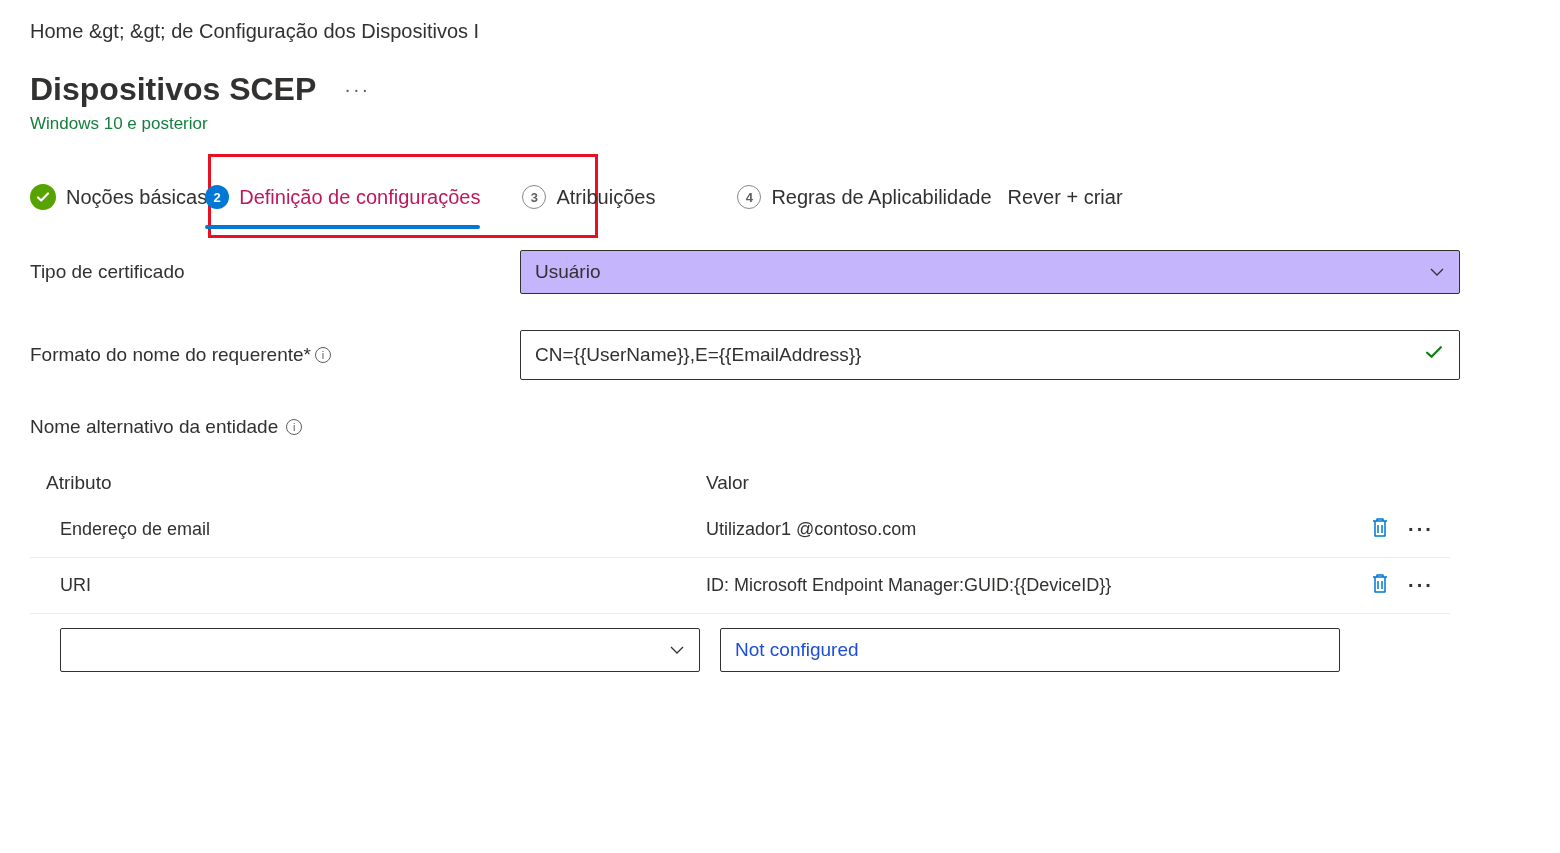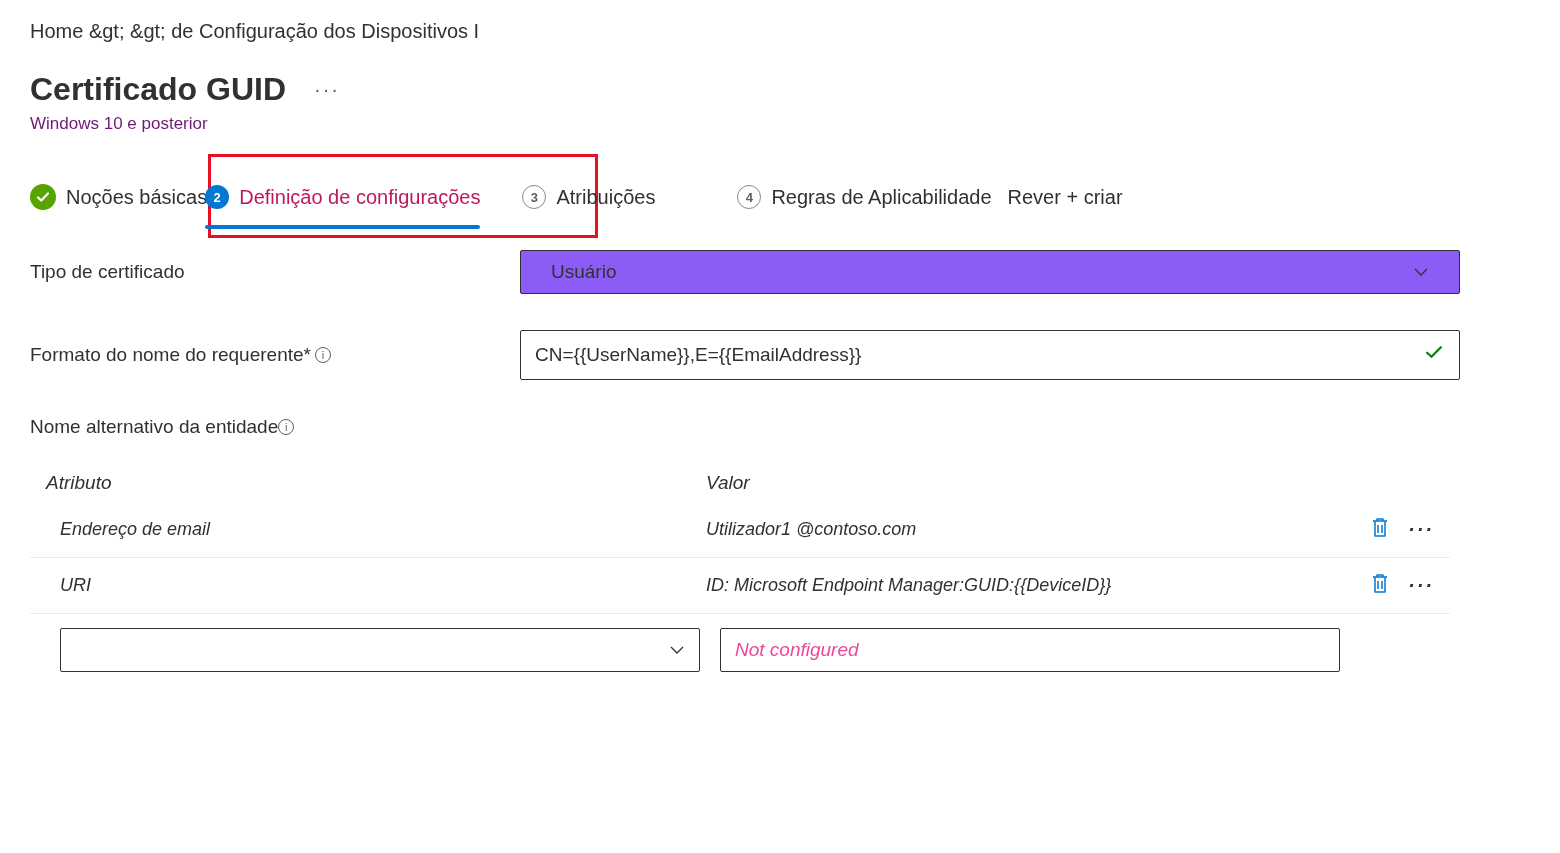--- a/index.html
+++ b/index.html
@@ -3,21 +3,21 @@
   <meta charset="utf-8">
   <style>
     * { box-sizing: border-box; margin: 0; padding: 0; font-family: "Segoe UI", -apple-system, sans-serif; }
     body { background: #fff; color: #323130; padding: 20px 30px; width: 1560px; }
     
     .breadcrumb { font-size: 20px; color: #323130; margin-bottom: 28px; }
     
     .page-title { font-size: 32px; font-weight: 600; display: inline-block; }
     .page-title-row { display: flex; align-items: center; gap: 28px; }
     .ellipsis-btn { font-size: 20px; color: #605e5c; letter-spacing: 2px; cursor: pointer; }
-    .subtitle { font-size: 17px; color: #701a75; margin-top: 6px; margin-bottom: 50px; }
+    .subtitle { font-size: 17px; color: #15803d; margin-top: 6px; margin-bottom: 50px; }
     
     .wizard-tabs { display: flex; align-items: center; gap: 12px; margin-bottom: 40px; position: relative; }
     
     .tab { display: flex; align-items: center; gap: 10px; cursor: pointer; position: relative; }
     .tab-label { font-size: 20px; color: #323130; }
     
     .step-circle { width: 24px; height: 24px; border-radius: 50%; display: flex; align-items: center; justify-content: center; font-size: 13px; font-weight: 600; }
     .step-check { background: #57a300; color: #fff; width: 26px; height: 26px; }
     .step-check svg { width: 16px; height: 16px; }
     .step-active { background: #0078d4; color: #fff; }
@@ -26,51 +26,51 @@
     .tab-active .tab-label { color: #be185d; }
     .tab-underline { position: absolute; bottom: -20px; left: 0; right: 0; height: 4px; background: #0078d4; border-radius: 2px; }
     
     .highlight-box { position: absolute; border: 3px solid #e81123; pointer-events: none; }
     
     .form-section { margin-bottom: 36px; }
     .form-row { display: flex; align-items: center; gap: 20px; }
     .form-label { width: 470px; font-size: 19px; color: #323130; display: flex; align-items: center; gap: 4px; }
     .info-icon { width: 16px; height: 16px; border: 1px solid #605e5c; border-radius: 50%; display: inline-flex; align-items: center; justify-content: center; font-size: 11px; color: #605e5c; cursor: help; }
     
-    .dropdown { flex: 1; max-width: 940px; border: 1px solid #323130; border-radius: 2px; padding: 10px 30px; font-size: 19px; display: flex; align-items: center; justify-content: space-between; cursor: pointer; background: #8b5cf6; }
+    .dropdown { flex: 1; max-width: 940px; border: 1px solid #323130; border-radius: 2px; padding: 10px 14px; font-size: 19px; display: flex; align-items: center; justify-content: space-between; cursor: pointer; background: #c4b5fd; }
     .dropdown-empty { flex: 1; max-width: 640px; border: 1px solid #323130; border-radius: 2px; padding: 10px 14px; font-size: 19px; display: flex; align-items: center; justify-content: space-between; cursor: pointer; background: #fff; height: 44px; }
     
     .text-input { flex: 1; max-width: 940px; border: 1px solid #323130; border-radius: 2px; padding: 10px 14px; font-size: 19px; display: flex; align-items: center; justify-content: space-between; background: #fff; }
-    .text-input-empty-right { flex: 1; max-width: 620px; border: 1px solid #323130; border-radius: 2px; padding: 10px 14px; font-size: 19px; background: #fff; color: #ec4899; height: 44px; margin-left: 20px; }
+    .text-input-empty-right { flex: 1; max-width: 620px; border: 1px solid #323130; border-radius: 2px; padding: 10px 14px; font-size: 19px; background: #fff; color: #1d4ed8; height: 44px; margin-left: 20px; }
     .checkmark-green { color: #107c10; font-size: 22px; }
     
-    .section-label { font-size: 19px; color: #323130; display: flex; align-items: center; margin-bottom: 26px; }
+    .section-label { font-size: 19px; color: #323130; display: flex; align-items: center; gap: 8px; margin-bottom: 26px; }
     
-    .san-table { width: 100%; max-width: 1420px; font-style: italic; }
+    .san-table { width: 100%; max-width: 1420px; }
     .san-header { display: flex; padding: 8px 16px; font-size: 19px; color: #323130; }
     .san-col-attr { width: 660px; }
     .san-col-val { flex: 1; }
     .san-row { display: flex; align-items: center; padding: 14px 16px 14px 30px; border-bottom: 1px solid #edebe9; font-size: 18px; justify-content: space-between; }
     .san-row .san-col-attr { width: 646px; }
     .san-actions { display: flex; gap: 18px; align-items: center; }
     .trash-icon { color: #0078d4; cursor: pointer; }
     .trash-icon svg { width: 20px; height: 22px; }
     .row-ellipsis { color: #323130; font-size: 20px; letter-spacing: 2px; cursor: pointer; font-weight: bold; }
     
     .new-row { display: flex; padding: 14px 16px 14px 30px; gap: 0; align-items: center; }
     
     .chevron { width: 16px; height: 16px; }
   </style>
 </head>
 <body>
 
 <div class="breadcrumb">Home &amp;gt;  &amp;gt; de Configuração dos Dispositivos I</div>
 
 <div class="page-title-row">
-  <h1 class="page-title">Certificado GUID</h1>
+  <h1 class="page-title">Dispositivos SCEP</h1>
   <span class="ellipsis-btn">···</span>
 </div>
 <div class="subtitle">Windows 10 e posterior</div>
 
 <div class="wizard-tabs">
   <div class="highlight-box" style="left:178px; top:-30px; width:390px; height:84px;"></div>
 
   <div class="tab">
     <span class="step-circle step-check">
       <svg viewBox="0 0 16 16" fill="none">

